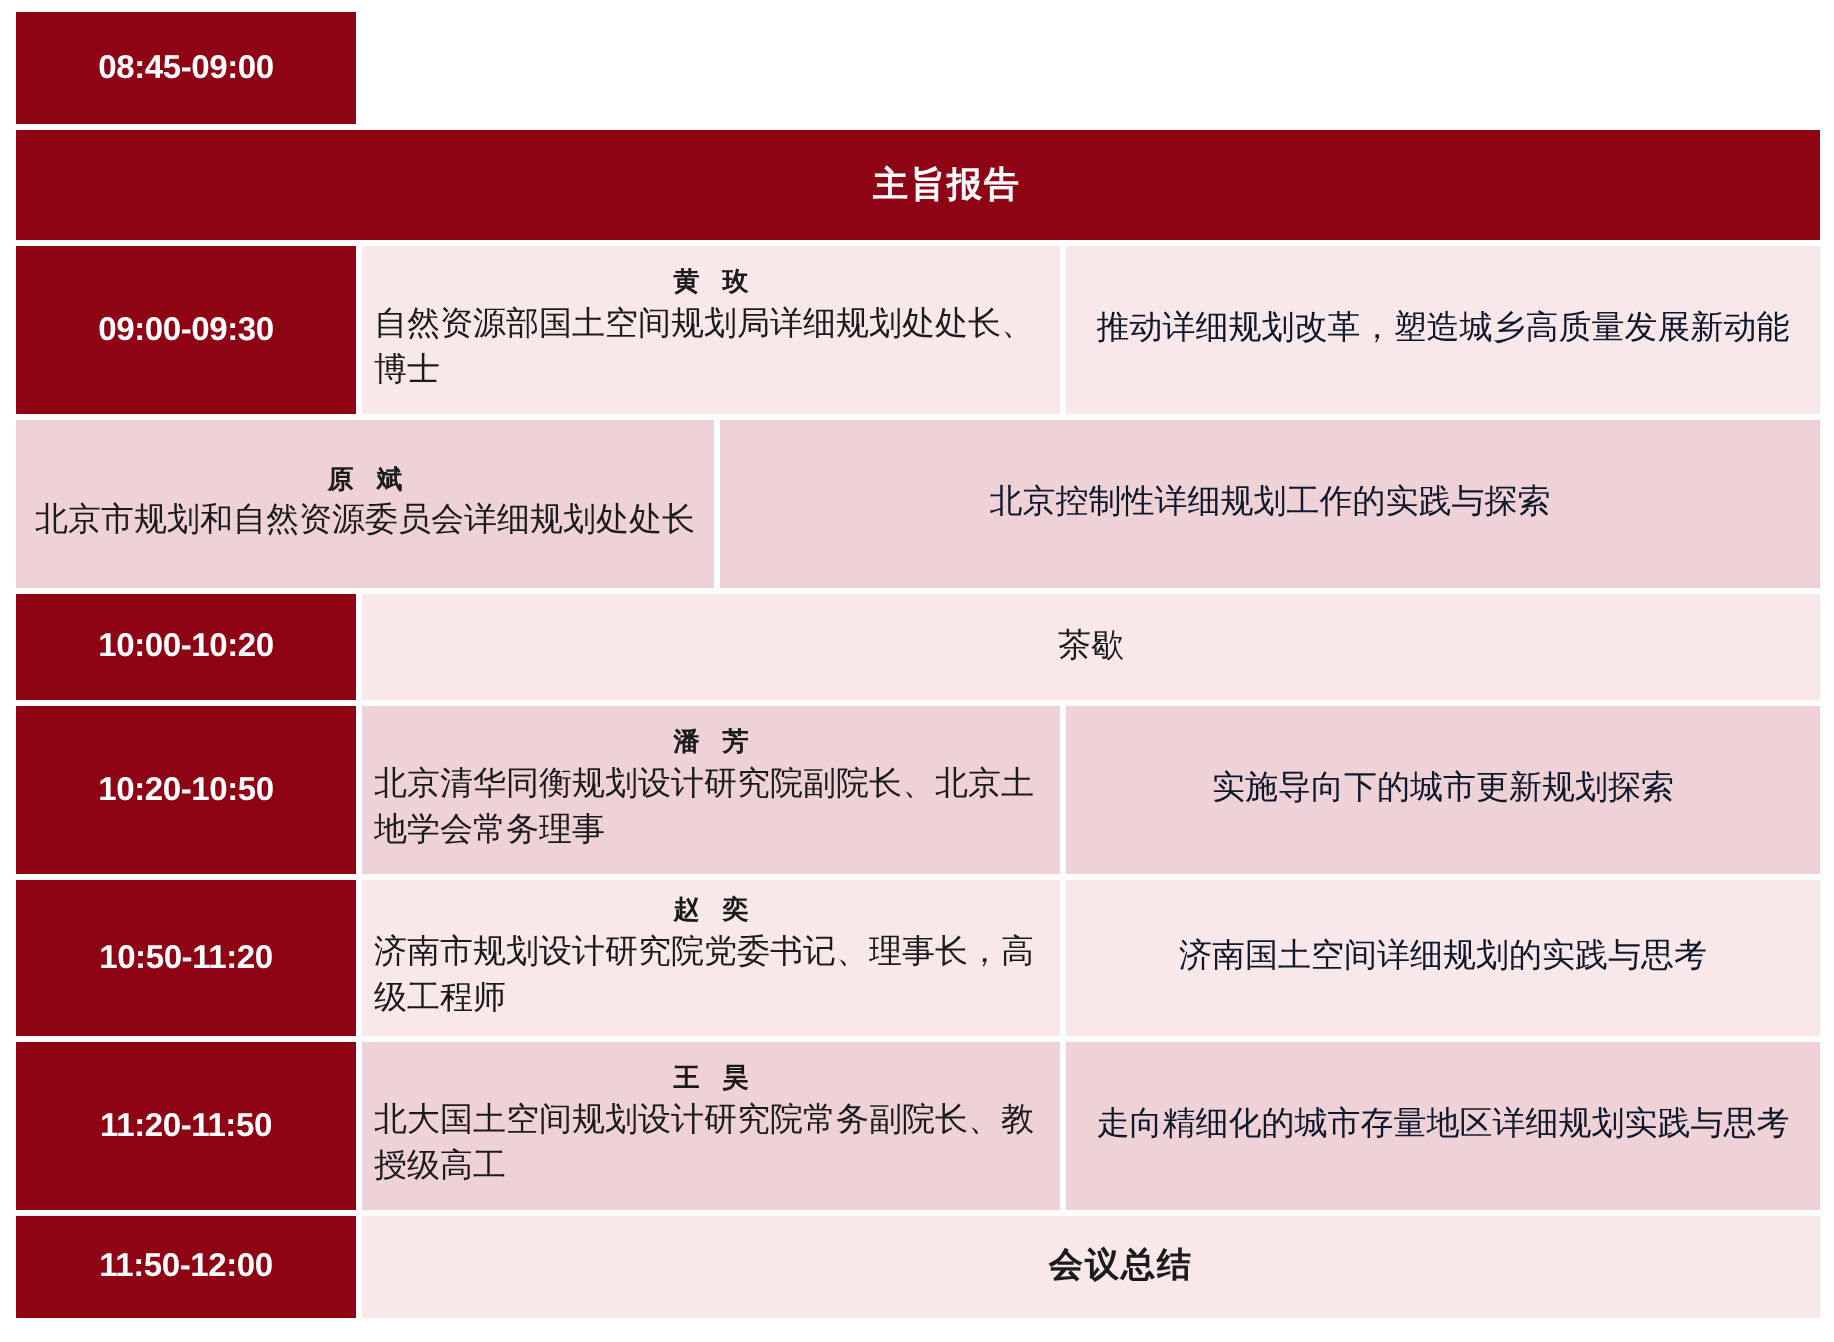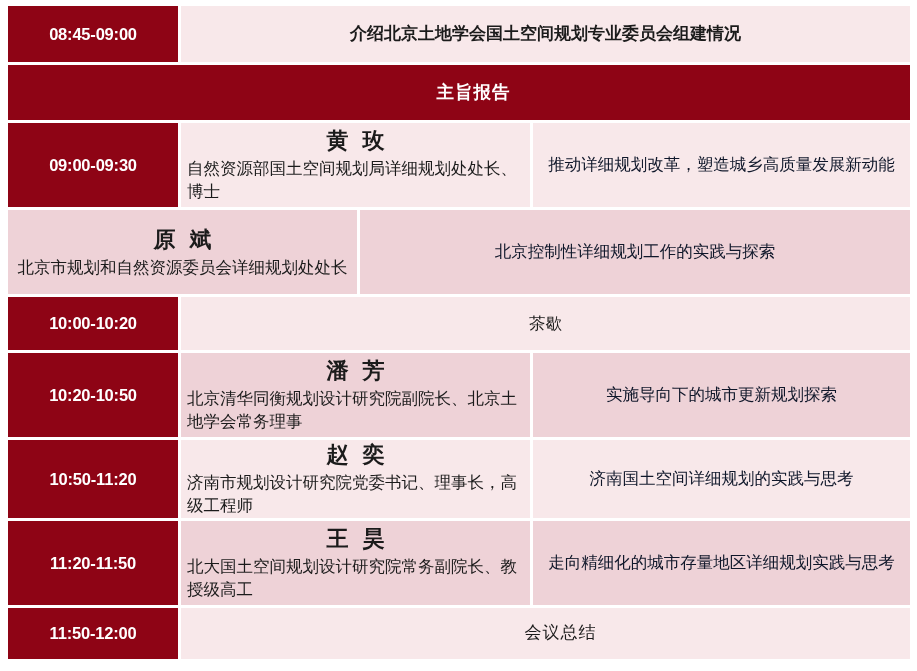--- a/index.html
+++ b/index.html
@@ -82,28 +82,28 @@
   .banner-row .cell-wide {
     font-weight: bold;
     font-size: 17.5px;
     letter-spacing: 1px;
   }
   .header-row .cell-wide {
     font-weight: bold;
     font-size: 17px;
   }
   .summary-row .cell-wide {
-    font-weight: normal;
+    font-weight: bold;
     font-size: 17px;
     letter-spacing: 1px;
     padding-left: 40px;
   }
   .speaker-name {
     font-weight: bold;
-    font-size: 22px;
+    font-size: 13px;
     letter-spacing: 4px;
     text-indent: 4px;
     line-height: 1.4;
   }
   .speaker-title {
     font-size: 16.5px;
     line-height: 1.42;
     text-align: left;
   }
   .break-row .cell-wide { font-size: 16.5px; }
@@ -116,21 +116,20 @@
   .h-talk-s  { height: 78px; }
   .h-summary { height: 51px; }
 </style>
 </head>
 <body>
 
 <div id="agenda-table">
 
   <div class="row header-row h-intro">
     <div class="cell-time">08:45-09:00</div>
-    <div class="cell-wide tone-light">介绍北京土地学会国土空间规划专业委员会组建情况</div>
   </div>
 
   <div class="row banner-row h-banner">
     <div class="cell-wide tone-red">主旨报告</div>
   </div>
 
   <div class="row h-talk">
     <div class="cell-time">09:00-09:30</div>
     <div class="cell-speaker tone-light">
       <div class="speaker-name">黄 玫</div>

